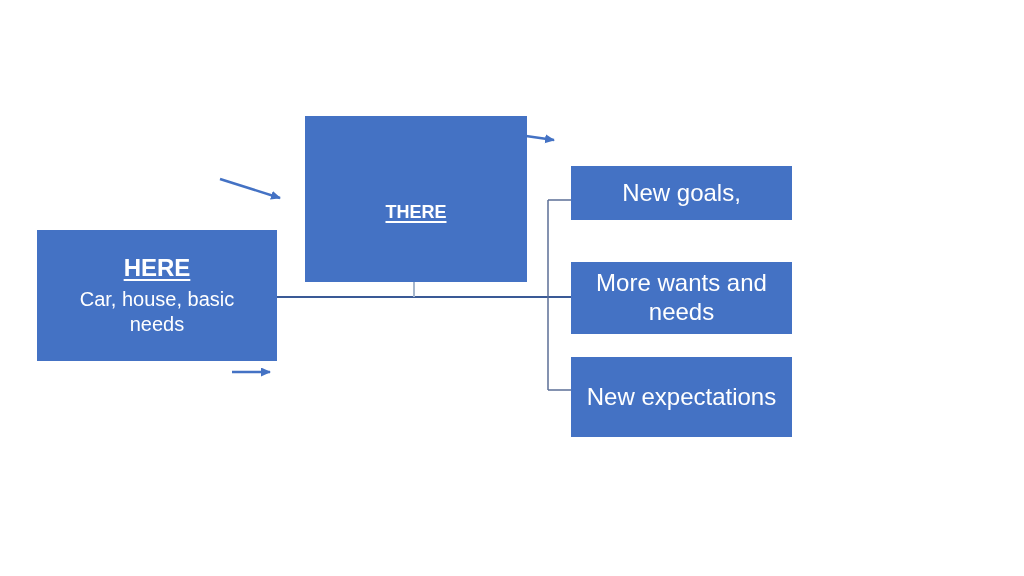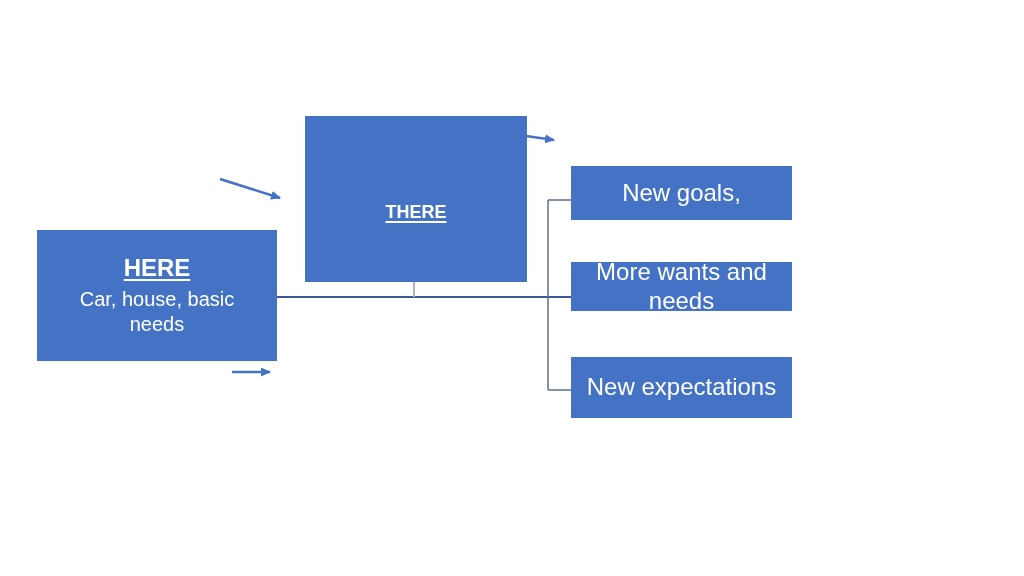--- a/index.html
+++ b/index.html
@@ -40,22 +40,22 @@
   .here-box .box-title { font-size: 24px; margin-bottom: 5px; }
   .here-box .box-body { font-size: 20px; line-height: 1.24; }
 
   .there-box { left: 305px; top: 116px; width: 222px; height: 166px; padding-top: 34px; }
   .there-box .box-title { font-size: 18px; margin-bottom: 7px; }
   .there-box .box-body { font-size: 16px; line-height: 1.18; }
 
   .outcome-box { left: 571px; width: 221px; font-size: 24px; line-height: 1.2; }
   .outcome-box .box-body { white-space: pre-line; }
   #outcome-0 { top: 166px; height: 54px; }
-  #outcome-1 { top: 262px; height: 49px; }
-  #outcome-2 { top: 357px; height: 61px; }
+  #outcome-1 { top: 262px; height: 72px; }
+  #outcome-2 { top: 357px; height: 80px; }
 </style>
 </head>
 <body>
 
 <div class="canvas">
 
   <svg class="connector-layer" width="1024" height="576" viewBox="0 0 1024 576" xmlns="http://www.w3.org/2000/svg">
     <defs>
       <marker id="ah" markerUnits="userSpaceOnUse" markerWidth="11" markerHeight="10" refX="9" refY="4.5" orient="auto">
         <path d="M0,0 L10,4.5 L0,9 z" fill="#4472C4"></path>

